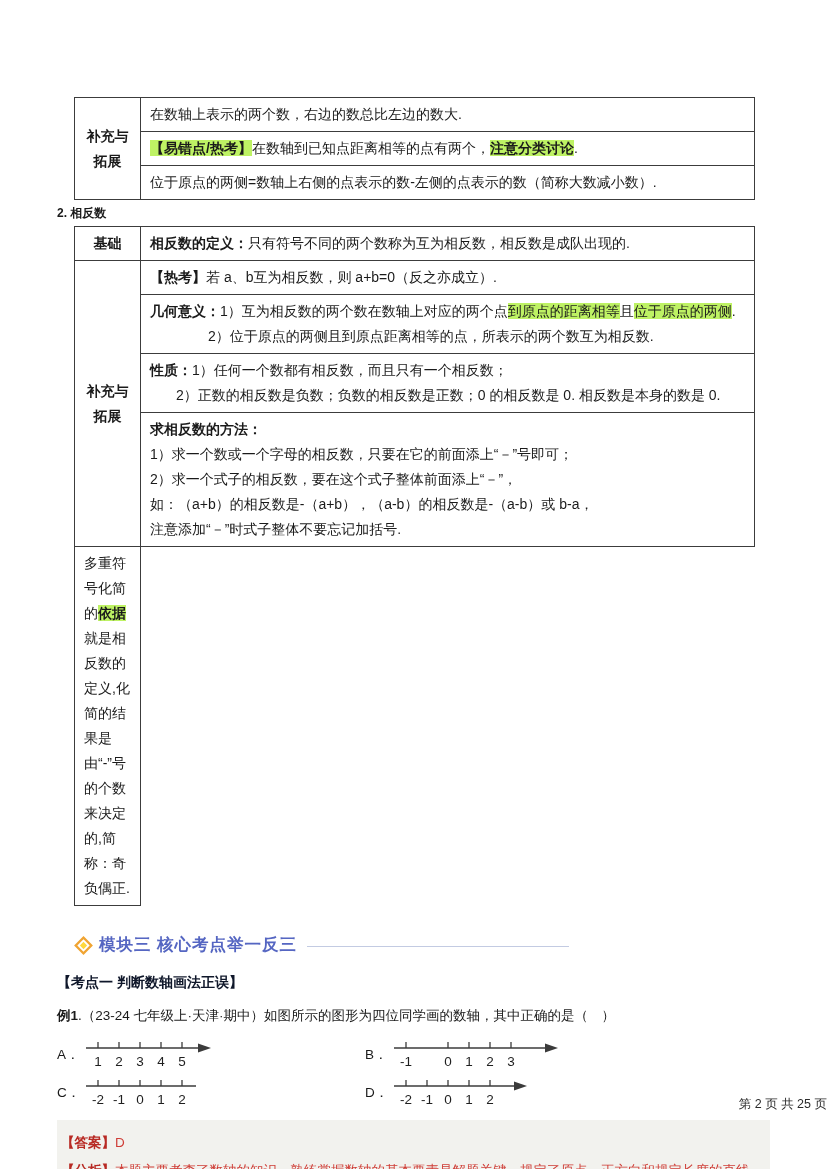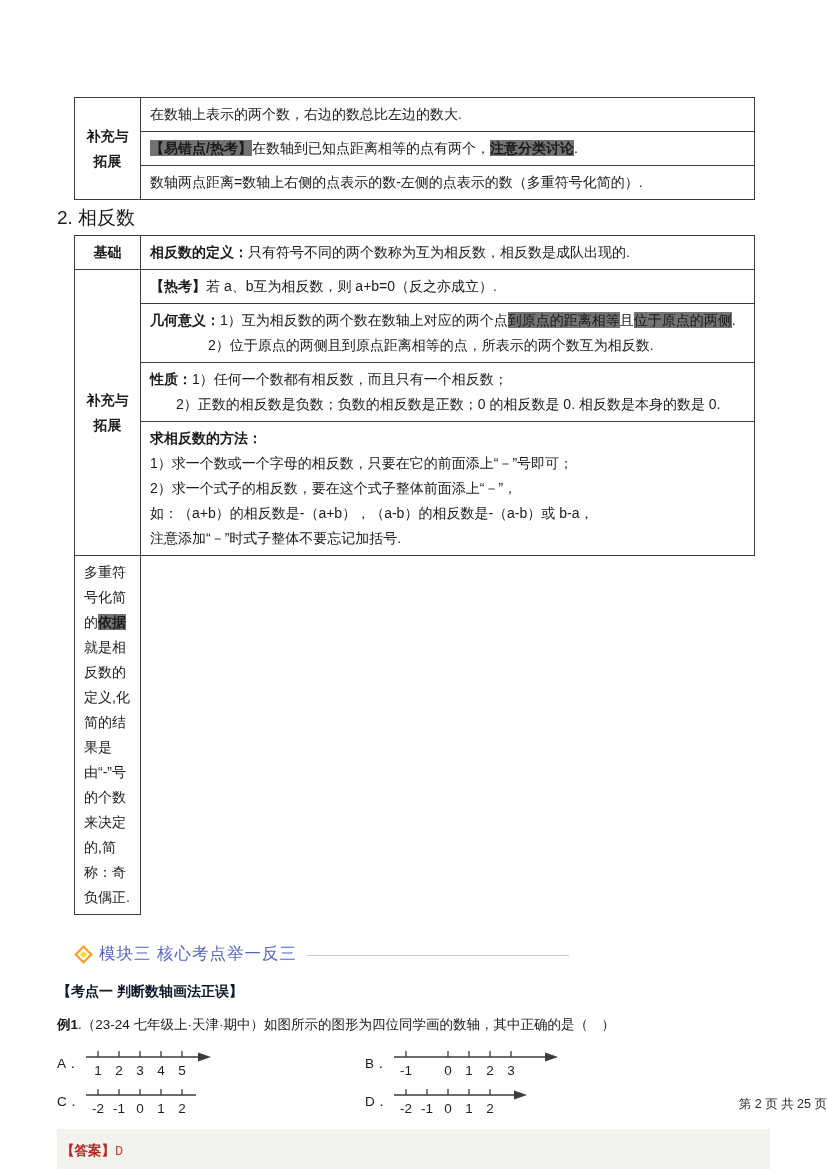--- a/index.html
+++ b/index.html
@@ -28,42 +28,42 @@
     vertical-align: middle;
     font-size: 14px;
   }
   td.headcol {
     width: 66px;
     text-align: center;
     font-weight: bold;
     font-size: 13.5px;
     padding: 4px 3px;
   }
-  .hl { background: #737373; }
+  .hl { background: #bef264; }
   .b { font-weight: bold; }
   .indent4 { padding-left: 58px; }
   .indent2 { padding-left: 26px; }
 
   .sec-title {
     margin: 5px 0 4px 0;
-    font-size: 19px;
-    font-weight: normal;
+    font-size: 12px;
+    font-weight: bold;
   }
 
   
   .module-header {
     display: flex;
     align-items: center;
     margin: 26px 0 0 17px;
     height: 26px;
   }
   .module-header .diamond { margin-right: 6px; display: inline-flex; }
   .module-title {
     color: #5566c2;
-    font-weight: normal;
+    font-weight: bold;
     font-size: 16.5px;
     letter-spacing: 1px;
   }
   .module-rule {
     height: 1px;
     background: #c3cbe2;
     width: 262px;
     margin-left: 10px;
     margin-top: 2px;
   }
@@ -100,21 +100,20 @@
   .answer-block {
     margin-top: 12px;
     background: #f2f2ee;
     padding: 9px 10px 9px 4px;
     width: 713px;
   }
   .answer-block p {
     color: #cf3d36;
     line-height: 28px;
     font-size: 13.5px;
-    font-family: Liberation Mono, monospace;
   }
   .answer-block .alabel { color: #b82a24; font-weight: bold; }
 
   .footer {
     position: absolute;
     top: 1096px;
     left: 0; right: 0;
     text-align: right;
     font-size: 12.5px;
     color: #2a2a2a;
@@ -130,21 +129,21 @@
         <tr>
       <td class="headcol" rowspan="3">补充与拓展</td>
       <td><span>在数轴上表示的两个数，右边的数总比左边的数大.</span></td>
     </tr>
     <tr>
       <td>
         <span class="hl b">【易错点/热考】</span><span>在数轴到已知点距离相等的点有两个，</span><span class="hl b">注意分类讨论</span><span>.</span>
       </td>
     </tr>
     <tr>
-      <td><span>数轴两点距离=数轴上右侧的点表示的数-左侧的点表示的数（多重符号化简的）.</span></td>
+      <td><span>位于原点的两侧=数轴上右侧的点表示的数-左侧的点表示的数（简称大数减小数）.</span></td>
     </tr>
   </tbody>
     </table>
 
   <div class="sec-title">2. 相反数</div>
 
   <table class="kb">
     <tbody>
         <tr>
       <td class="headcol">基础</td>

